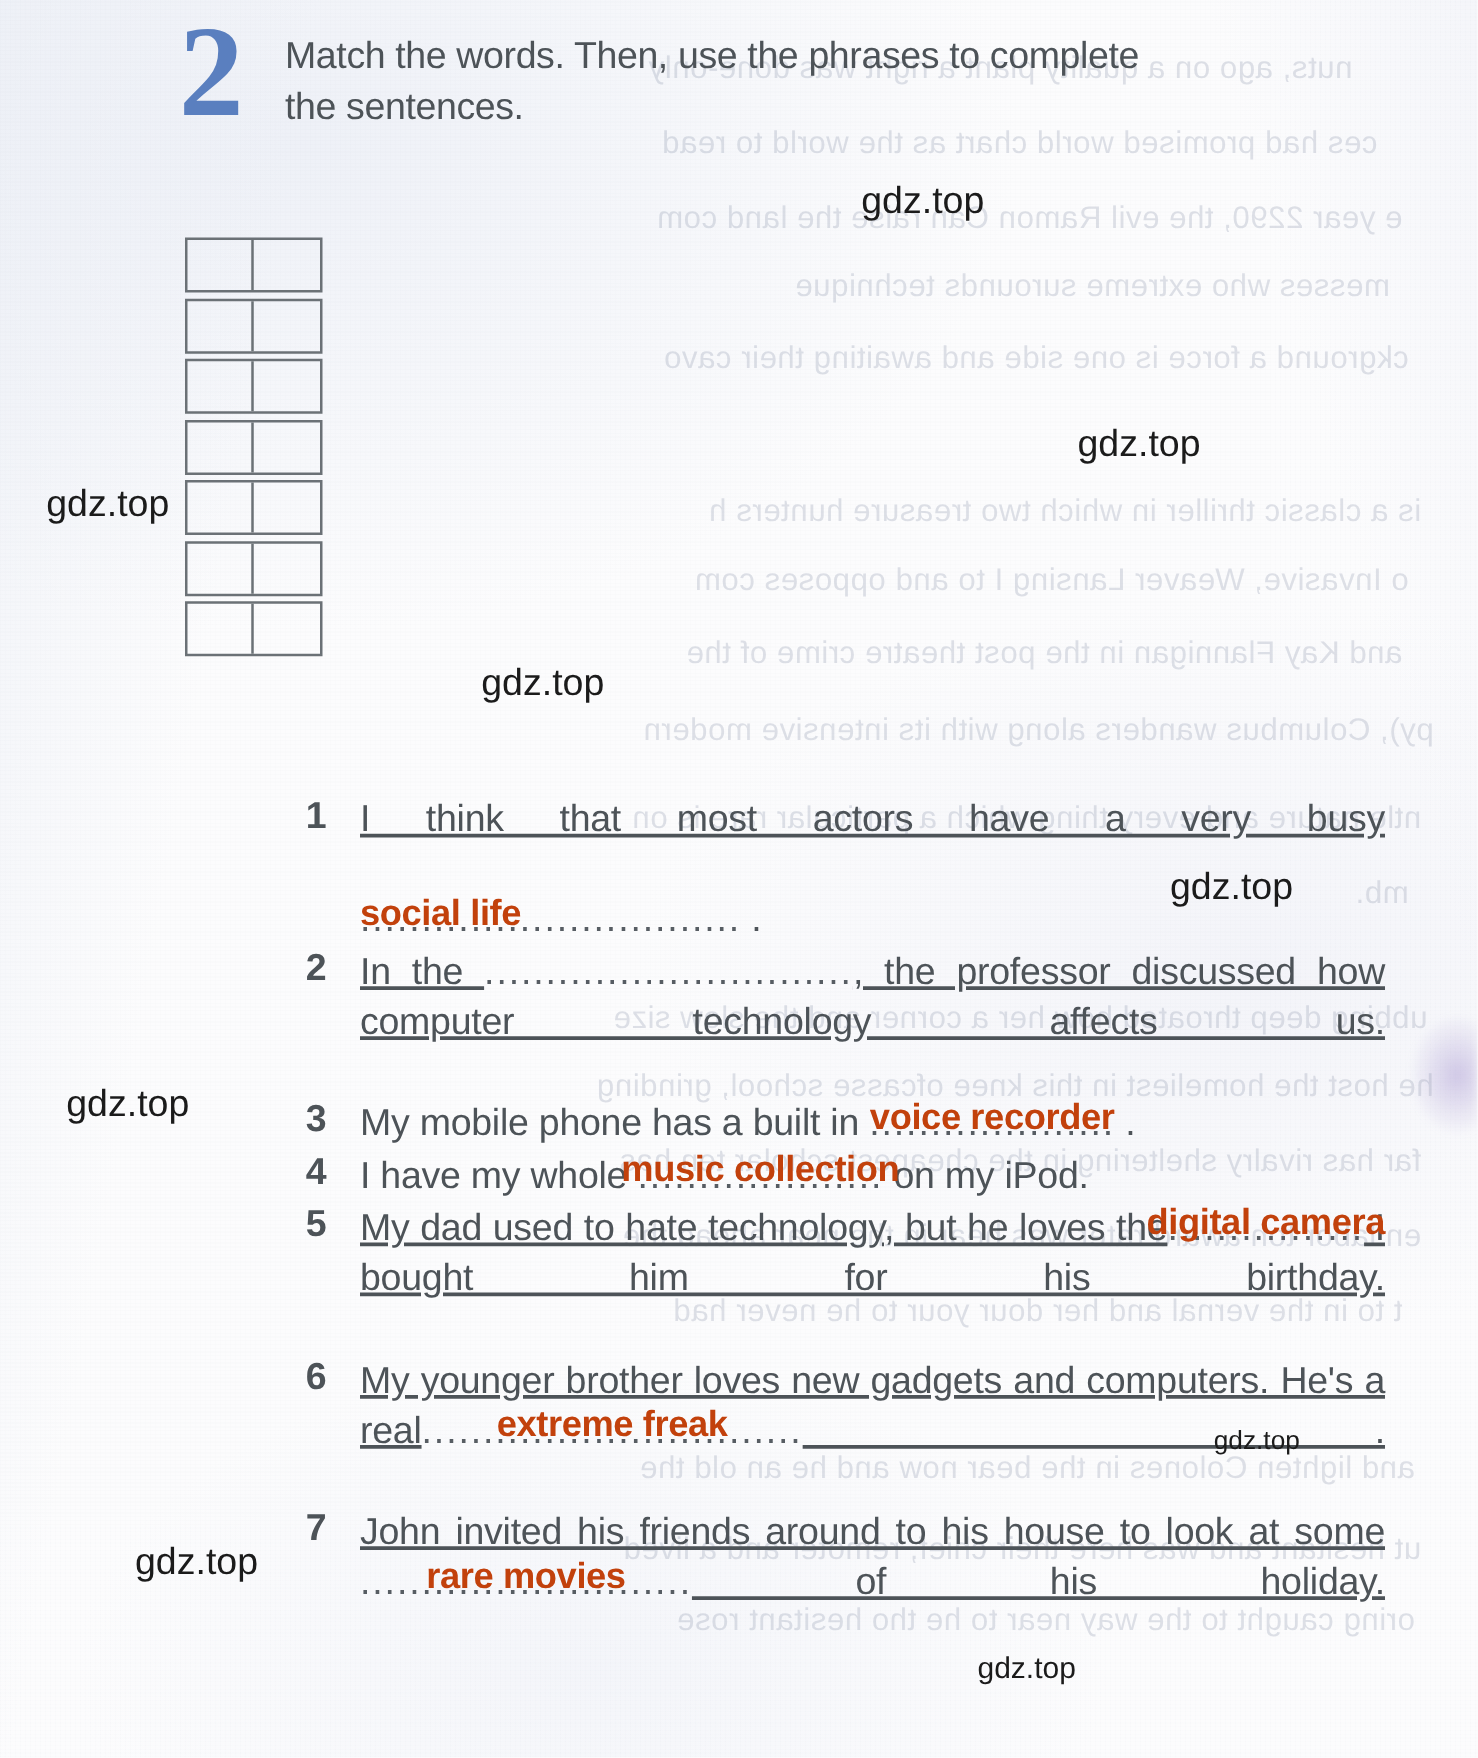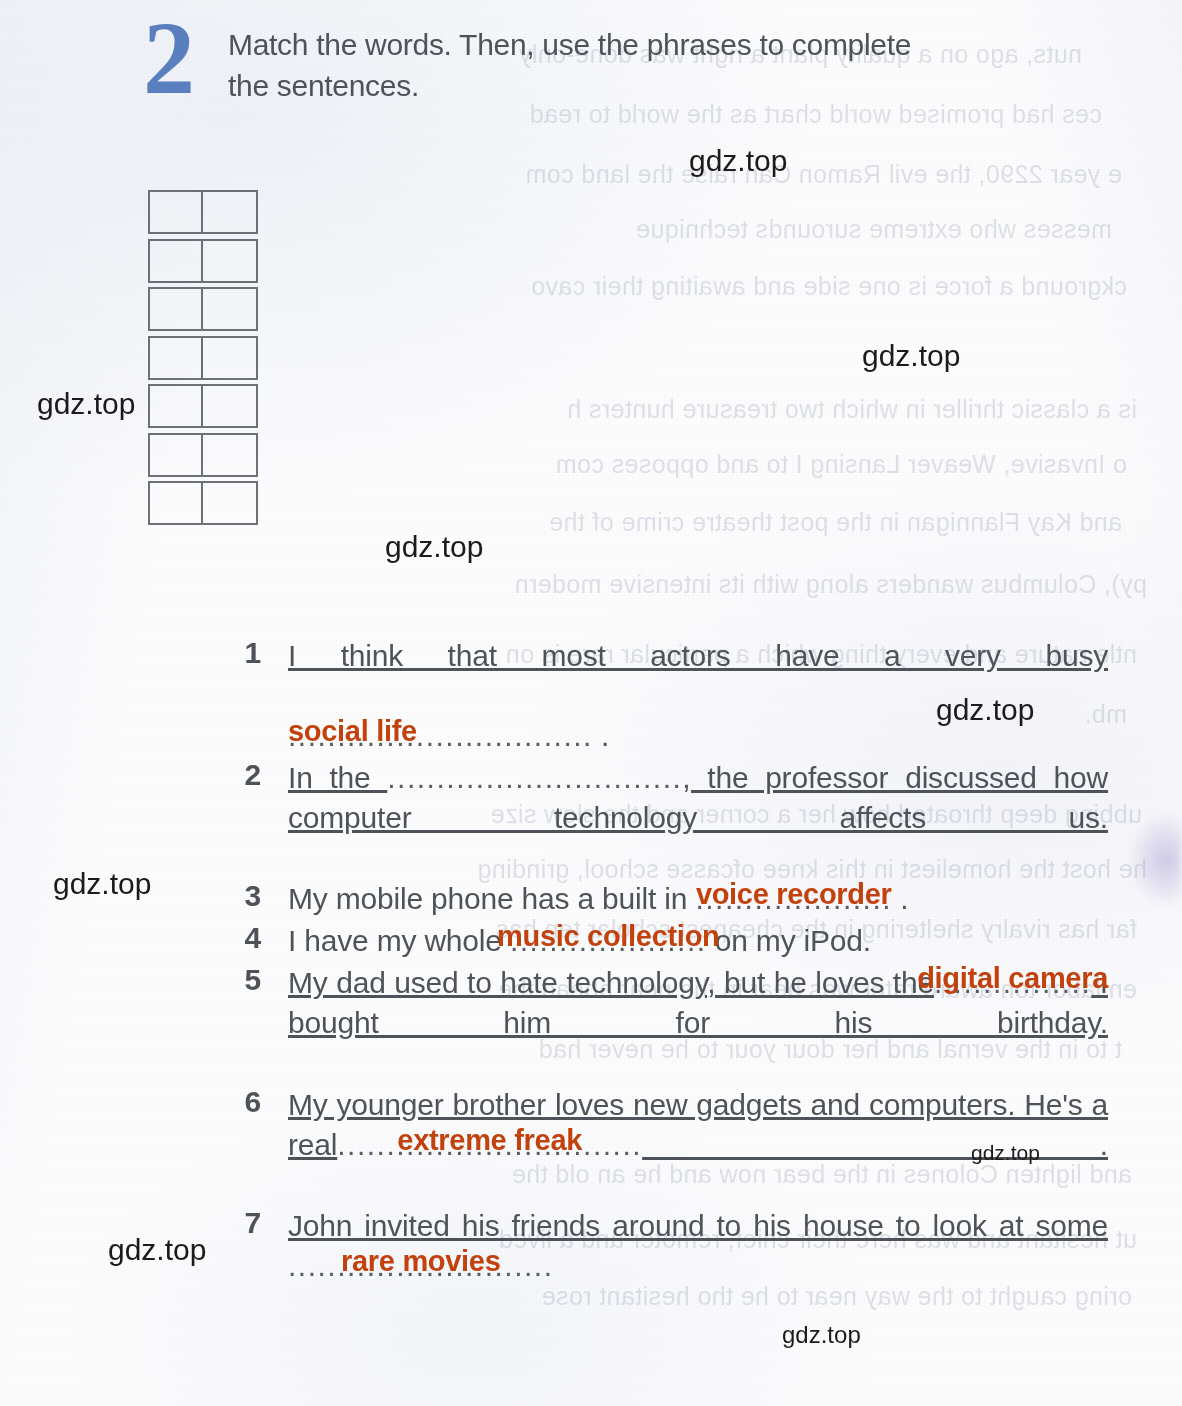--- a/index.html
+++ b/index.html
@@ -342,21 +342,21 @@
       <div class="sent">
         <div class="sent-num">5</div>
         <div class="sent-body justify"><span>My dad used to hate technology, but he loves the</span><span class="fill"><span class="dots">................</span><span class="ans">digital camera</span></span><span> I bought him for his birthday.</span></div>
       </div>
       <div class="sent">
         <div class="sent-num">6</div>
         <div class="sent-body justify"><span>My younger brother loves new gadgets and computers. He's a real</span><span class="fill"><span class="dots">...............................</span><span class="ans">extreme freak</span></span><span> .</span></div>
       </div>
       <div class="sent">
         <div class="sent-num">7</div>
-        <div class="sent-body justify"><span>John invited his friends around to his house to look at some</span><span class="fill"><span class="dots">...........................</span><span class="ans">rare movies</span></span></div>
+        <div class="sent-body justify"><span>John invited his friends around to his house to look at some</span><span class="fill"><span class="dots">...........................</span><span class="ans">rare movies</span></span><span> of his holiday.</span></div>
       </div>
     </div>
 
 </div>
 
 <div id="watermark-layer">
     <div class="wm" style="left: 689px; top: 144px; font-size: 30px;">gdz.top</div>
     <div class="wm" style="left: 862px; top: 339px; font-size: 30px;">gdz.top</div>
     <div class="wm" style="left: 37px; top: 387px; font-size: 30px;">gdz.top</div>
     <div class="wm" style="left: 385px; top: 530px; font-size: 30px;">gdz.top</div>

